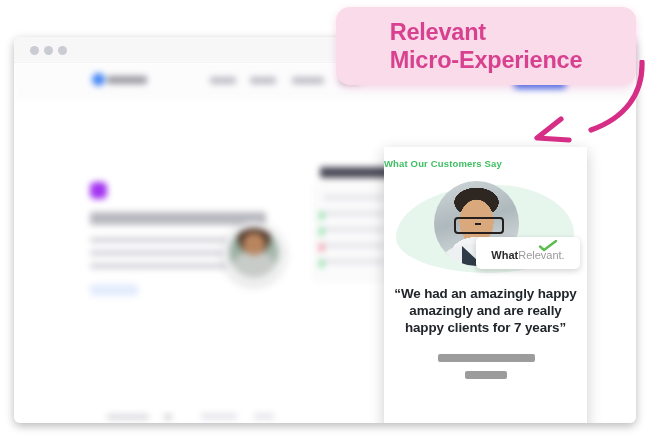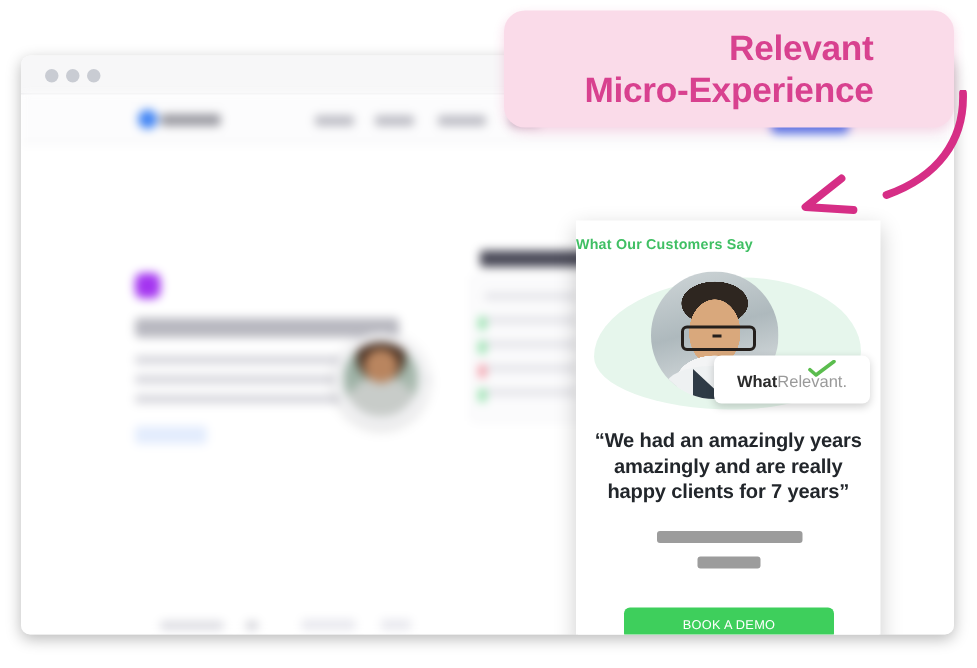--- a/index.html
+++ b/index.html
@@ -189,21 +189,21 @@
     cursor:pointer;
   }
 
   
   #callout{
     position:absolute;left:336px;top:7px;width:300px;height:78px;
     background:#fadbe9;
     border-radius:14px;
     box-shadow:0 3px 8px rgba(210,40,120,.18);
     display:flex;align-items:center;justify-content:center;
-    text-align:right;
+    text-align:left;
     color:#d8418f;
     font-size:23.5px;font-weight:bold;line-height:28px;
     letter-spacing:-.2px;
   }
   #arrow-svg{
     position:absolute;left:515px;top:60px;width:130px;height:110px;
     pointer-events:none;
   }
 </style>
 </head>
@@ -281,29 +281,28 @@
     <div id="ready-badge">
       <svg id="ready-check" viewBox="0 0 20 12">
         <path d="M2 6.5 L6 10 L18 1" fill="none" stroke="#5bbd4e" stroke-width="2.4" stroke-linecap="round" stroke-linejoin="round"></path>
       </svg>
       <span id="ready-text">
         <b id="ready-bold">What</b><span id="ready-light">Relevant.</span>
       </span>
     </div>
 
     <div id="quote">
-      <div>“We had an amazingly years</div>
+      <div>“We had an amazingly happy</div>
       <div>amazingly and are really</div>
       <div>happy clients for 7 years”</div>
     </div>
 
     <span class="ph-bar" id="ph1"></span>
     <span class="ph-bar" id="ph2"></span>
 
-    <div id="demo-btn">BOOK A DEMO</div>
   </div>
 </div>
 
 <svg id="arrow-svg" viewBox="0 0 130 110">
   <path d="M127 2 C128 34, 110 58, 76 70" fill="none" stroke="#d62e86" stroke-width="5.2" stroke-linecap="round"></path>
   <path d="M46 59 L22 78 L54 80" fill="none" stroke="#d62e86" stroke-width="5.2" stroke-linecap="round" stroke-linejoin="round"></path>
 </svg>
 
 <div id="callout">
   <div>

